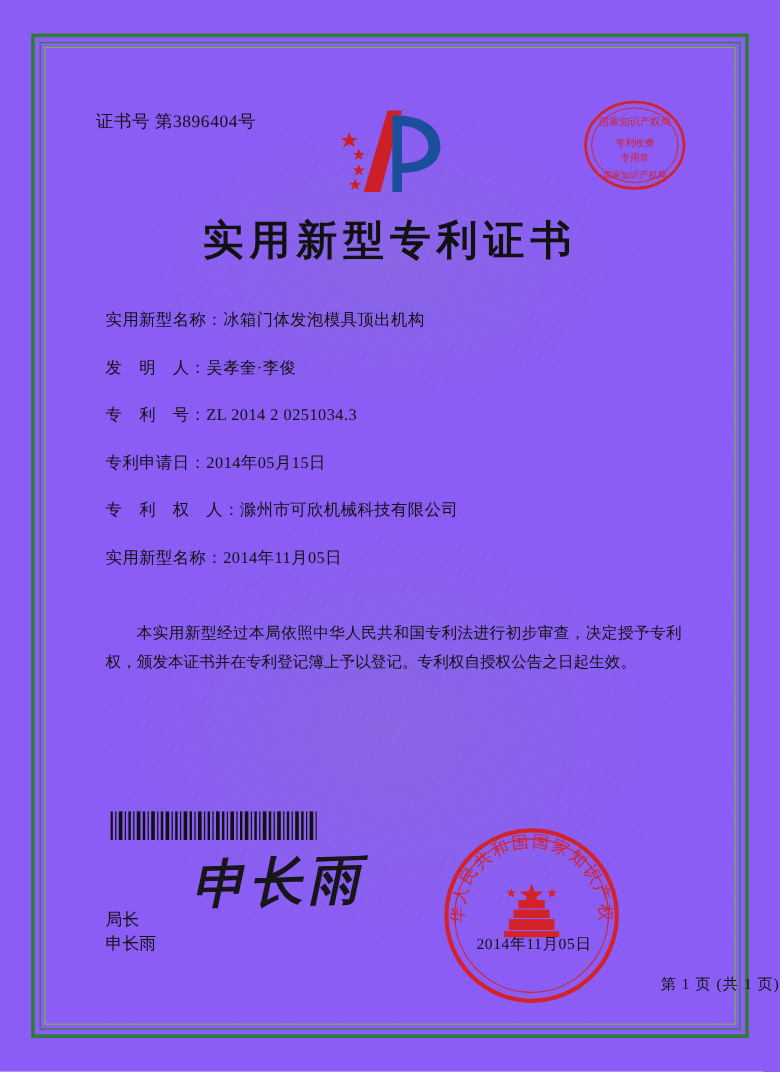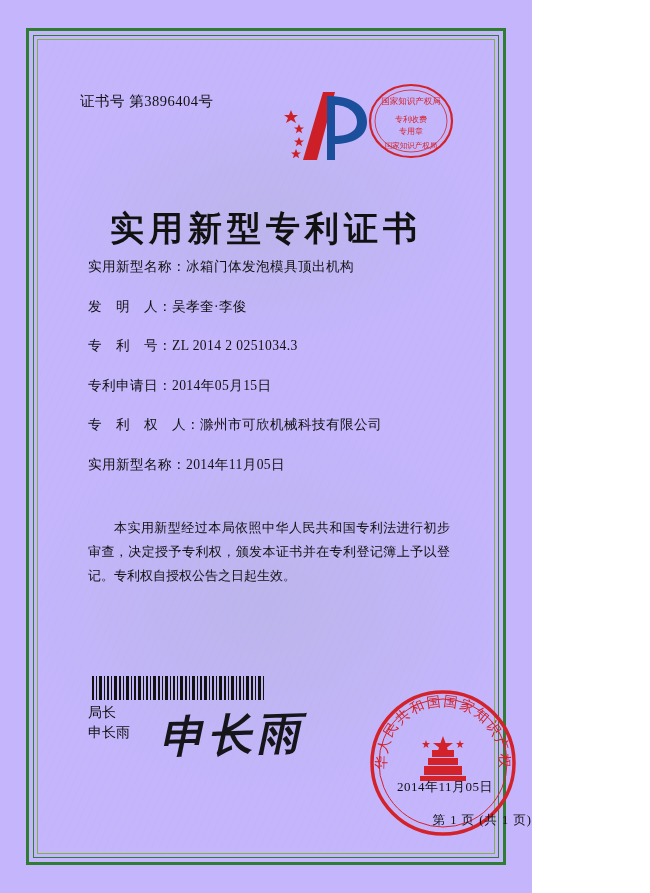--- a/index.html
+++ b/index.html
@@ -12,23 +12,23 @@
     height: 893px;
     font-family: "Liberation Serif", serif;
     color: #1a1a1a;
     position: relative;
     overflow: hidden;
   }
 
   .page {
     position: absolute;
     left: 0; top: 0;
-    width: 532px;
+    width: 650px;
     height: 893px;
-    background: #c4b5fd;
+    background: #8b5cf6;
   }
 
   
   .border-outer {
     position: absolute;
     left: 26px;
     top: 28px;
     right: 26px;
     bottom: 28px;
     border: 3px solid #2e7d32;
@@ -91,21 +91,20 @@
     position: absolute;
     left: 0;
     right: 0;
     top: 178px;
     text-align: center;
     font-size: 34px;
     font-weight: bold;
     letter-spacing: 5px;
     color: #111;
     font-family: Liberation Sans, sans-serif;
-    margin-top: 28px;
   }
 
   .fields {
     position: absolute;
     left: 88px;
     top: 258px;
     right: 80px;
   }
   .field-row {
     font-size: 13.6px;
@@ -140,21 +139,21 @@
     position: absolute;
     left: 92px;
     top: 676px;
     width: 172px;
     height: 24px;
   }
 
   .signature-block {
     position: absolute;
     left: 88px;
-    top: 703px;
+    top: 758px;
     font-size: 14px;
     line-height: 1.45;
     color: #111;
   }
 
   .handwriting {
     position: absolute;
     left: 160px;
     top: 706px;
     font-size: 44px;

